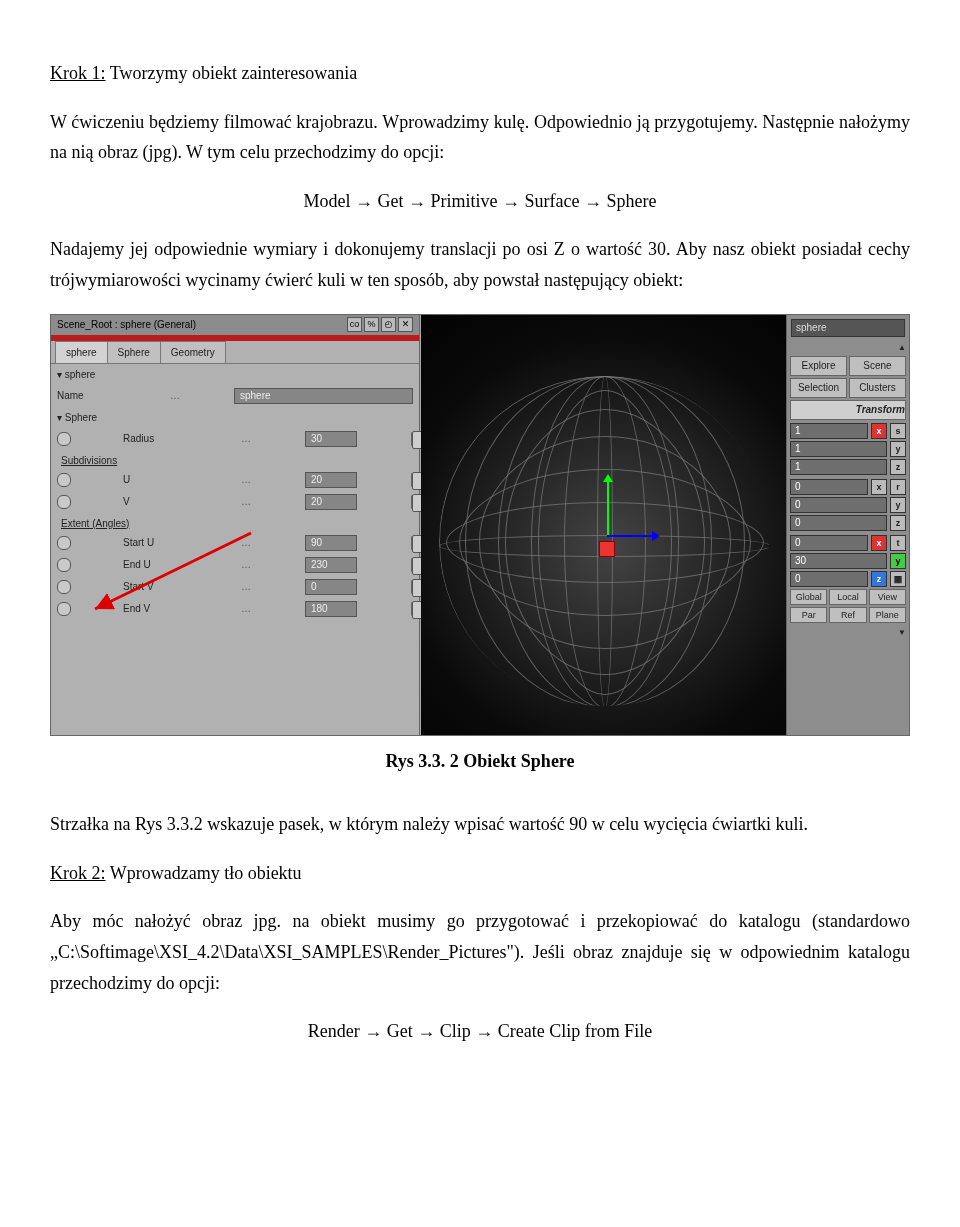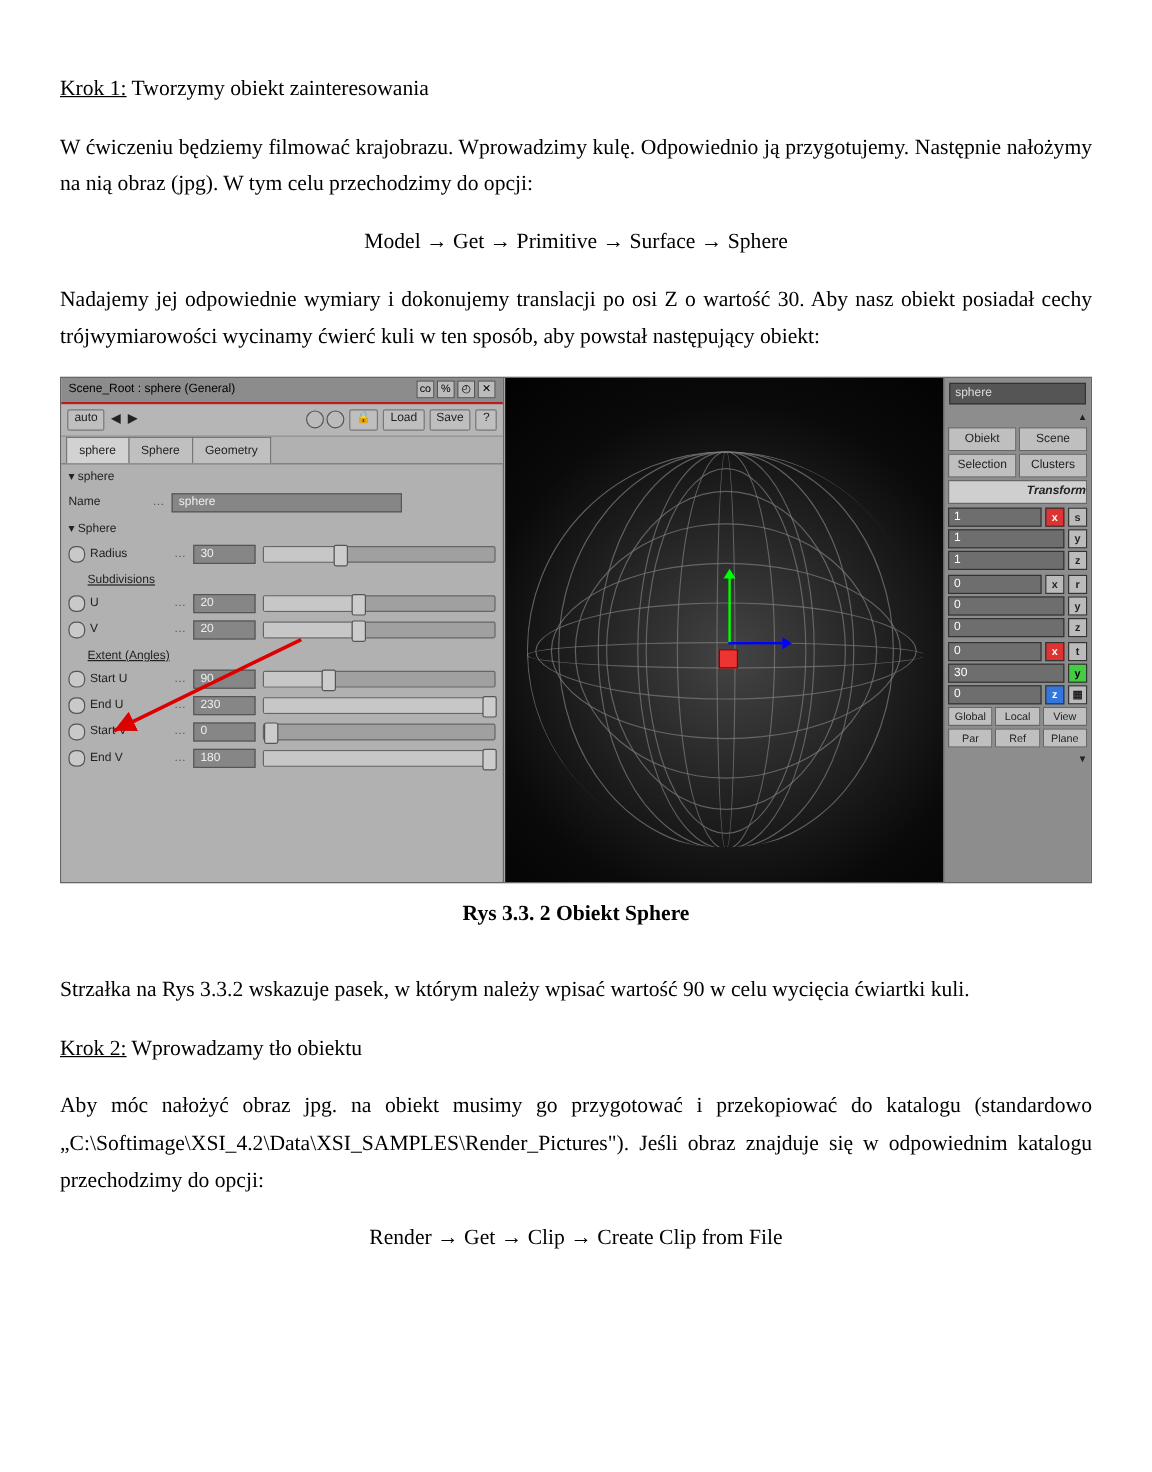--- a/index.html
+++ b/index.html
@@ -39,21 +39,21 @@
     width: 368px; height: 420px;
     background: #b1b1b1;
     border-right: 1px solid #666;
   }
   .pp-title {
     height: 20px; line-height: 20px;
     background: #8c8c8c;
     color:#000;
     padding: 0 6px;
     display:flex; justify-content:space-between; align-items:center;
-    border-bottom: 2px solid #b91c1c;
+    border-bottom: 6px solid #b91c1c;
   }
   .pp-toolbar {
     height: 22px; display:flex; gap:4px; align-items:center;
     padding: 2px 5px;
     border-bottom: 1px solid #888;
     background:#b6b6b6;
   }
   .mini-btn {
     background:#bfbfbf; border:1px solid #777;
     padding:0 5px; height:16px; line-height:14px; font-size:10px;
@@ -66,36 +66,37 @@
   }
   .pp-tab {
     padding:2px 10px; border:1px solid #777; border-bottom:none;
     background:#c0c0c0; margin-right:-1px; font-size:10px;
   }
   .pp-tab.active { background:#d2d2d2; }
   .pp-section-toggle { font-size:10px; margin:2px 6px; }
   .pp-row {
     display:flex; align-items:center; height:22px;
     padding: 0 6px;
+    gap: 48px;
   }
   .pp-row .chk { width:12px; height:12px; border:1px solid #555; background:#c9c9c9; margin-right:4px; border-radius:6px; }
   .pp-row .lbl { width:70px; font-size:10px; }
   .pp-row .dots { flex:0 0 16px; letter-spacing:-1px; color:#555; }
   .pp-row .val {
     width:40px; height:14px; background:#868686; color:#eee;
     border:1px solid #555; font-size:10px; text-align:left;
     padding: 0 5px; line-height:14px; display:inline-block;
   }
   .pp-row .slider {
     flex:1; height:12px; background:#a0a0a0; border:1px solid #666; margin-left:6px;
     position:relative; border-radius:2px;
   }
   .pp-row .slider .fill { position:absolute; left:0; top:0; bottom:0; background:#c7c7c7; }
   .pp-row .slider .handle { position:absolute; top:-2px; width:10px; height:16px; background:#ccc; border:1px solid #555; border-radius:2px; }
-  .pp-group-sub { font-size:10px; margin:2px 0 0 22px; text-decoration:underline; }
+  .pp-group-sub { font-size:10px; margin:2px 0 0 10px; text-decoration:underline; }
 
   
   .viewport {
     position:absolute; left:370px; top:0;
     width: 366px; height:420px;
     background: radial-gradient(circle at 52% 55%, #444 0%, #222 40%, #0a0a0a 70%, #020202 100%);
   }
   .sphere-wrap {
     position:absolute; left:50%; top:54%;
     transform: translate(-50%,-50%);
@@ -173,34 +174,20 @@
   <div class="pp">
     <div class="pp-title">
       <span>Scene_Root : sphere (General)</span>
       <span class="hdr-icons">
         <span>co</span>
         <span>%</span>
         <span>◴</span>
         <span>✕</span>
       </span>
     </div>
-    <div class="pp-toolbar">
-      <span class="mini-btn">auto</span>
-      <span class="nav-arrows">◀</span>
-      <span class="nav-arrows">▶</span>
-      <span class="sp"></span>
-      <span class="ti-icons">
-        <span></span>
-        <span></span>
-      </span>
-      <span class="mini-btn">🔒</span>
-      <span class="mini-btn">Load</span>
-      <span class="mini-btn">Save</span>
-      <span class="mini-btn">?</span>
-    </div>
     <div class="pp-tabs">
       <div class="pp-tab active">sphere</div>
       <div class="pp-tab">Sphere</div>
       <div class="pp-tab">Geometry</div>
     </div>
     <div class="pp-section-toggle">▾ <span>sphere</span></div>
 
     <div class="pp-row">
       <span class="lbl">Name</span>
       <span class="dots">…</span>
@@ -320,21 +307,21 @@
       </div>
     </div>
   </div>
 
   <div class="cmd">
     <div class="cmd-search" style="color:#ddd;padding-left:4px;line-height:16px;">sphere</div>
     <div style="display:flex;justify-content:flex-end;padding:0 3px 2px;">
       <span class="tri-up">▲</span>
     </div>
     <div class="cmd-btn-row">
-      <div class="cmd-btn">Obiekt</div>
+      <div class="cmd-btn">Explore</div>
       <div class="cmd-btn">Scene</div>
     </div>
     <div class="cmd-btn-row">
       <div class="cmd-btn">Selection</div>
       <div class="cmd-btn">Clusters</div>
     </div>
     <div class="cmd-btn-row">
       <div class="cmd-btn wide active" style="font-weight:bold;font-style:italic;text-align:right;">Transform</div>
     </div>
 

